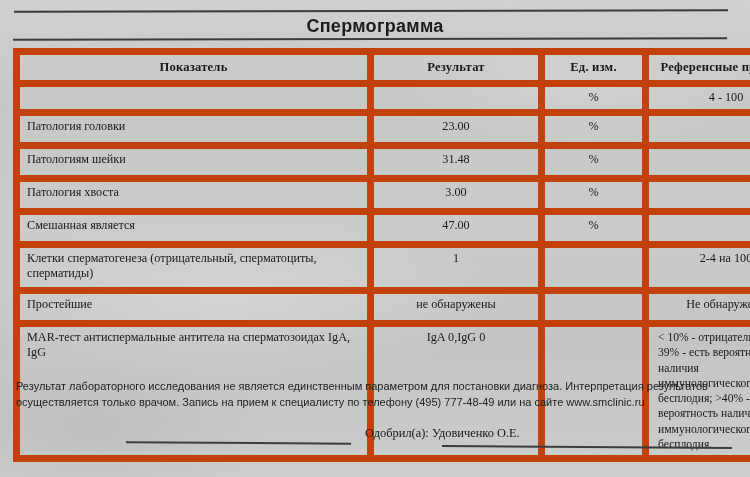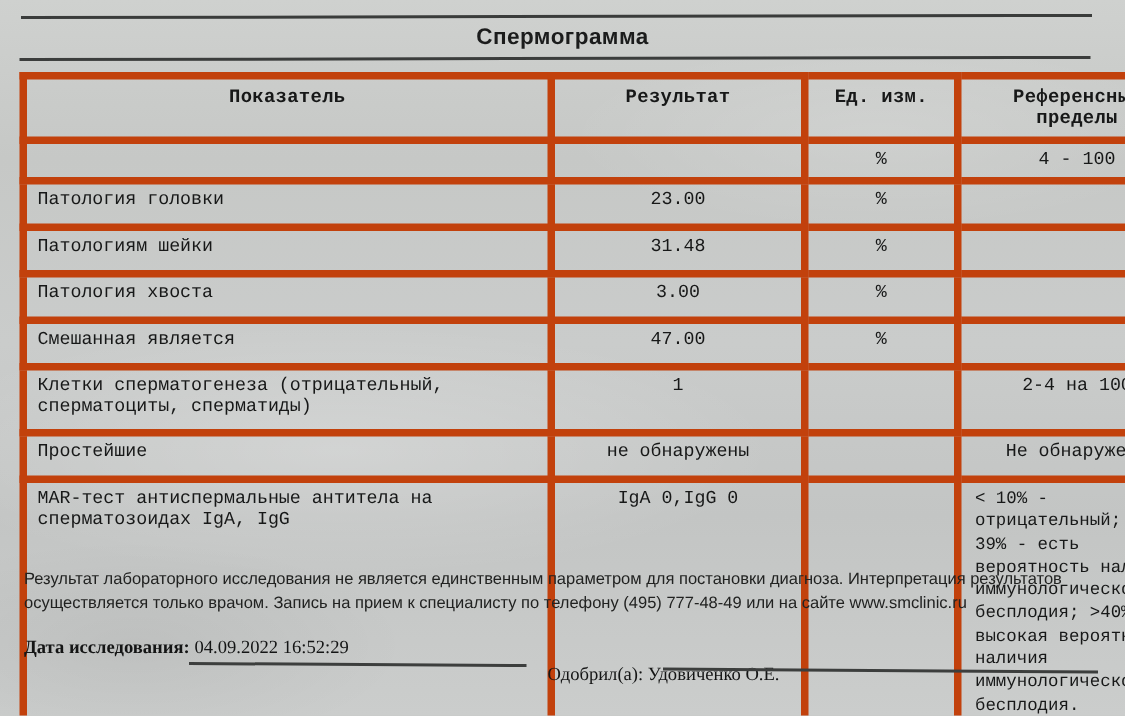--- a/index.html
+++ b/index.html
@@ -52,46 +52,45 @@
   }
 
   .doc-title {
     position: absolute;
     left: 0;
     right: 0;
     top: 16px;
     text-align: center;
     font-family: "Liberation Sans", sans-serif;
     font-weight: bold;
-    font-size: 15px;
+    font-size: 18px;
     letter-spacing: 0.3px;
     color: #1b1c1c;
   }
 
   
   .tbl-wrap {
     position: absolute;
     left: 13px;
     top: 48px;
     width: 714px;
   }
   table.report {
     width: 100%;
     border-collapse: collapse;
     table-layout: fixed;
     font-size: 12.2px;
     color: #171818;
   }
   table.report td, table.report th {
-    border: 5px solid #c2410c;
+    border: 7px solid #c2410c;
     padding: 3px 7px;
     vertical-align: top;
     background: transparent;
     font-weight: normal;
-    font-family: Liberation Mono, monospace;
   }
   table.report th {
     text-align: center;
     font-weight: bold;
     font-size: 12.6px;
     padding: 5px 6px;
     letter-spacing: 0.2px;
   }
   .c-name  { width: 335px; text-align: left; }
   .c-res   { width: 152px; text-align: center; }
@@ -148,21 +147,21 @@
     left: 110px;
     top: 18px;
     width: 225px;
     height: 2px;
     background: #3c3e3d;
     transform: rotate(0.35deg);
   }
   .sign-appr {
     position: absolute;
     left: 349px;
-    top: 18px;
+    top: 2px;
     font-size: 12.4px;
     color: #141515;
     white-space: nowrap;
   }
   .line-appr {
     position: absolute;
     left: 426px;
     top: 22px;
     width: 290px;
     height: 2px;
@@ -251,24 +250,20 @@
         </td>
       </tr>
 
     </tbody>
   </table>
 </div>
 
 <div class="disclaimer">Результат лабораторного исследования не является единственным параметром для постановки диагноза. Интерпретация результатов осуществляется только врачом. Запись на прием к специалисту по телефону (495) 777-48-49 или на сайте www.smclinic.ru</div>
 
 <div class="sign-row">
-  <div class="sign-date">
-    <b>Дата исследования:</b>
-    <span>04.09.2022 16:52:29</span>
-  </div>
   <div class="line-date"></div>
 
   <div class="sign-appr">
     <span>Одобрил(а):</span>
     <span>Удовиченко О.Е.</span>
   </div>
   <div class="line-appr"></div>
 </div>
 
 </body></html>

